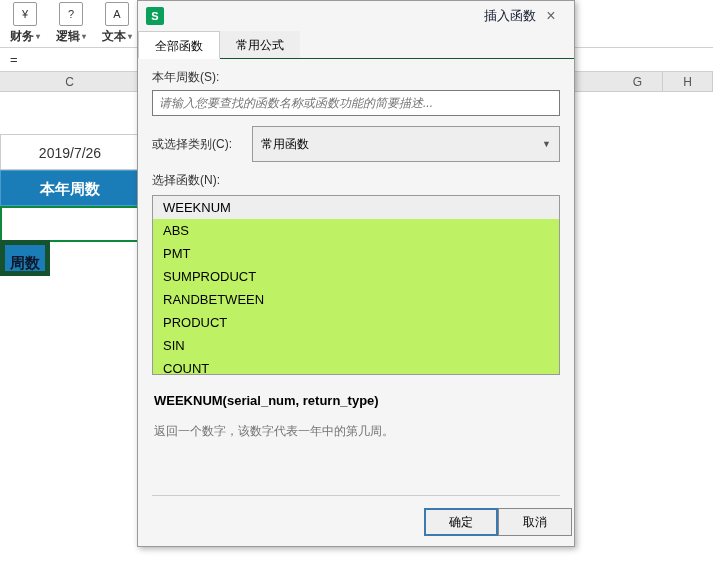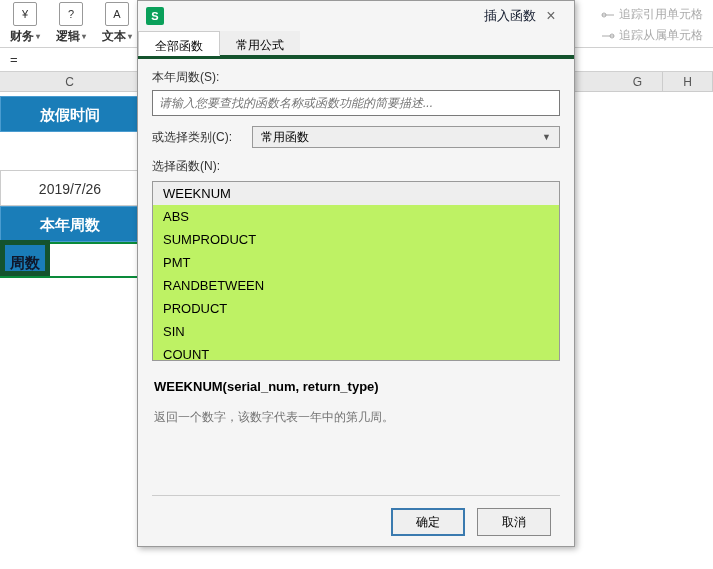--- a/index.html
+++ b/index.html
@@ -30,41 +30,41 @@
     .active-cell { width: 140px; height: 36px; background: #fff; border: 2px solid #0a8a3a; }
     .week-label-cell { width: 50px; height: 36px; background: #1a7db8; color: #0f172a; text-align: center; line-height: 36px; font-size: 15px; font-weight: bold; border: 5px solid #14532d; position: absolute; left: 0; top: 168px; }
     
     
     .dialog { position: absolute; left: 137px; top: 0; width: 438px; height: 547px; background: #f5f5f5; border: 1px solid #999; box-shadow: 2px 2px 6px rgba(0,0,0,0.3); }
     .dialog-titlebar { height: 30px; background: #f5f5f5; display: flex; align-items: center; padding: 0 8px; }
     .dialog-icon { width: 18px; height: 18px; background: #0aa05a; color: #fff; display: flex; align-items: center; justify-content: center; font-weight: bold; border-radius: 2px; margin-right: 6px; font-size: 11px; }
     .dialog-title { flex: 1; font-size: 13px; color: #0f172a; text-align: right; }
     .dialog-close { width: 30px; text-align: center; font-size: 16px; color: #666; cursor: pointer; }
     
-    .dialog-tabs { height: 28px; display: flex; border-bottom: 4px solid #14532d; background: #f5f5f5; }
+    .dialog-tabs { height: 28px; display: flex; border-bottom: 1px solid #14532d; background: #f5f5f5; }
     .dialog-tab { padding: 0 16px; line-height: 28px; cursor: pointer; background: #eee; }
     .dialog-tab.active { background: #fff; border-top: 1px solid #ccc; border-left: 1px solid #ccc; border-right: 1px solid #ccc; border-bottom: 1px solid #fff; margin-bottom: -1px; }
     
     .dialog-body { padding: 10px 14px; background: #f5f5f5; }
     .field-label { font-size: 12px; color: #333; margin-bottom: 4px; }
     .text-input { width: 100%; height: 26px; border: 1px solid #7a7a7a; padding: 0 6px; font-size: 12px; color: #888; background: #fff; font-style: italic; }
     .row-inline { display: flex; align-items: center; margin-top: 10px; }
     .row-inline .field-label { width: 100px; margin: 0; }
-    .select-box { flex: 1; height: 22px; border: 1px solid #999; background: #eee; display: flex; align-items: center; padding: 0 8px; justify-content: space-between; cursor: pointer; }
+    .select-box { flex: 1; height: 36px; border: 1px solid #999; background: #eee; display: flex; align-items: center; padding: 0 8px; justify-content: space-between; cursor: pointer; }
     .select-caret { font-size: 9px; color: #555; }
     
     .func-list { margin-top: 6px; height: 180px; border: 1px solid #999; background: #bef264; overflow-y: scroll; }
     .func-item { padding: 4px 10px; font-size: 13px; cursor: pointer; }
     .func-item.selected { background: #eee; }
     
     .func-desc { margin-top: 18px; padding: 0 2px; }
     .func-sig { font-weight: bold; font-size: 13px; margin-bottom: 14px; }
     .func-text { font-size: 12px; color: #737373; line-height: 1.6; }
     
-    .dialog-footer { position: absolute; bottom: 10px; right: 23px; display: flex; gap: 12px; }
+    .dialog-footer { position: absolute; bottom: 10px; right: 2px; display: flex; }
     .btn { width: 74px; height: 28px; border: 1px solid #888; background: #efefef; cursor: pointer; font-size: 12px; }
     .btn.primary { border: 2px solid #3a7aaf; }
     
     .dialog-footer-line { position: absolute; bottom: 50px; left: 14px; right: 14px; border-top: 1px solid #ccc; }
     
     ::-webkit-scrollbar { width: 16px; }
     ::-webkit-scrollbar-track { background: #f0f0f0; }
     ::-webkit-scrollbar-thumb { background: #c4c4c4; border: 1px solid #aaa; }
   </style>
 </head>
@@ -85,51 +85,34 @@
         <span class="dropdown-caret">▾</span>
       </div>
   </div>
   <div class="ribbon-item">
     <div class="ribbon-icon">A</div>
     <div class="ribbon-label">
         <span>文本</span>
         <span class="dropdown-caret">▾</span>
       </div>
   </div>
-  <div class="ribbon-right">
-    <div class="trace-item">
-      <svg class="trace-icon">
-          <line x1="1" y1="5" x2="13" y2="5" stroke="#aaa"></line>
-          <circle cx="3" cy="5" r="2" fill="none" stroke="#aaa"></circle>
-        </svg>
-      <span>追踪引用单元格</span>
-    </div>
-    <div class="trace-item">
-      <svg class="trace-icon">
-          <line x1="1" y1="5" x2="13" y2="5" stroke="#aaa"></line>
-          <circle cx="11" cy="5" r="2" fill="none" stroke="#aaa"></circle>
-        </svg>
-      <span>追踪从属单元格</span>
-    </div>
-  </div>
 </div>
 
 <div class="formula-bar">
   <span class="formula-eq">=</span>
 </div>
 
 <div class="sheet-area">
   <div class="col-headers">
     <div class="col-header first">C</div>
     <div style="flex:1"></div>
     <div class="col-header small">G</div>
     <div class="col-header small">H</div>
   </div>
   <div class="cell-block">
-    <div class="header-cell">放假时间</div>
     <div class="data-cell">2019/7/26</div>
     <div class="header-cell">本年周数</div>
     <div class="active-cell"></div>
   </div>
   <div class="week-label-cell">周数</div>
 </div>
 
 <div class="dialog">
   <div class="dialog-titlebar">
     <div class="dialog-icon">S</div>
@@ -147,22 +130,22 @@
       <div class="field-label">或选择类别(C):</div>
       <div class="select-box">
         <span>常用函数</span>
         <span class="select-caret">▼</span>
       </div>
     </div>
     <div class="field-label" style="margin-top:10px">选择函数(N):</div>
     <div class="func-list">
       <div class="func-item selected">WEEKNUM</div>
       <div class="func-item">ABS</div>
+      <div class="func-item">PMT</div>
       <div class="func-item">SUMPRODUCT</div>
-      <div class="func-item">PMT</div>
       <div class="func-item">RANDBETWEEN</div>
       <div class="func-item">PRODUCT</div>
       <div class="func-item">SIN</div>
       <div class="func-item">COUNT</div>
     </div>
     <div class="func-desc">
       <div class="func-sig">WEEKNUM(serial_num, return_type)</div>
       <div class="func-text">返回一个数字，该数字代表一年中的第几周。</div>
     </div>
   </div>

